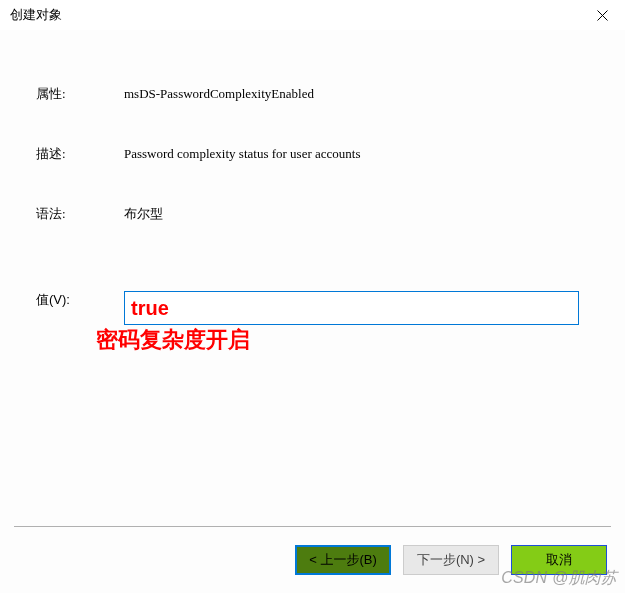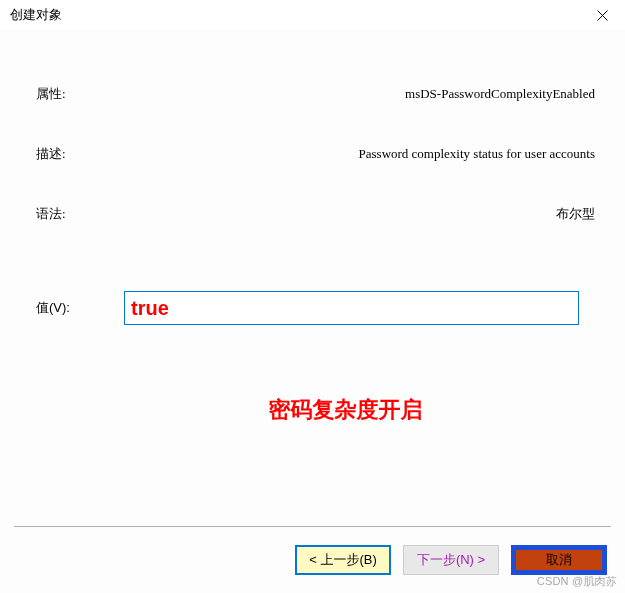--- a/index.html
+++ b/index.html
@@ -50,25 +50,23 @@
       align-items: baseline;
       margin-bottom: 42px;
       font-family: Liberation Serif, serif;
     }
     .row .label {
       width: 88px;
       flex-shrink: 0;
     }
     .row .value {
       flex: 1;
-      text-align: right;
     }
     .value-row {
       display: flex;
-      align-items: center;
       margin-top: 68px;
     }
     .value-row .label {
       width: 88px;
       flex-shrink: 0;
     }
     .value-input {
       flex: 1;
       height: 30px;
       border: 1px solid #0078d7;
@@ -78,68 +76,67 @@
       font-weight: 700;
       color: #ff0000;
       outline: none;
       background: #fff;
       max-width: 455px;
     }
     .annotation {
       color: #ff0000;
       font-size: 22px;
       font-weight: 700;
-      text-align: center;
-      margin-top: 70px;
       margin-left: 60px;
     }
     .separator {
       position: absolute;
       left: 14px;
       right: 14px;
       bottom: 66px;
       height: 1px;
       background: rgba(0,0,0,0.3);
     }
     .button-row {
       position: absolute;
       bottom: 18px;
       right: 18px;
       display: flex;
       gap: 12px;
     }
     .btn {
       width: 96px;
       height: 30px;
-      border: 5px solid #1d4ed8;
-      background: #c2410c;
+      border: 1px solid #1d4ed8;
+      background: #84cc16;
       font-family: inherit;
       font-size: 13px;
       display: flex;
       align-items: center;
       justify-content: center;
       cursor: default;
     }
     .btn.default {
       border: 2px solid #0078d7;
-      background: #fef9c3;
+      background: #4d7c0f;
     }
     .btn.disabled {
-      color: #a21caf;
+      color: #404040;
       background: #e8e8e8;
       border: 1px solid #ccc;
     }
     .watermark {
       position: absolute;
       right: 8px;
       bottom: 4px;
-      font-size: 11px;
+      font-size: 16px;
       color: rgba(120,120,120,0.65);
       letter-spacing: 0.2px;
       pointer-events: none;
+      font-style: italic;
     }
   </style>
 </head>
 <body>
 
 <div class="titlebar">
   <span class="titlebar-title">创建对象</span>
   <div class="close-area">
     <svg viewBox="0 0 11 11">
       <line x1="0.5" y1="0.5" x2="10.5" y2="10.5"></line>

